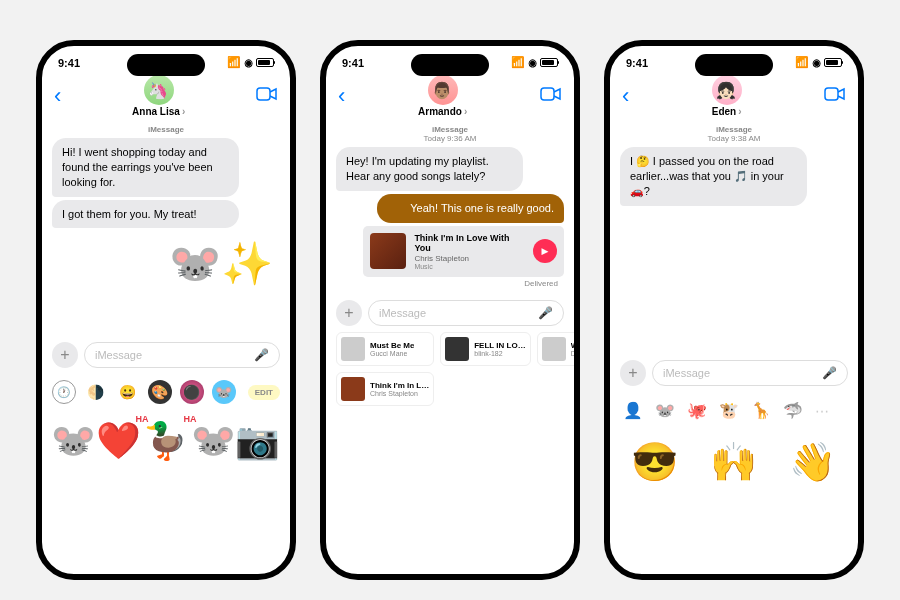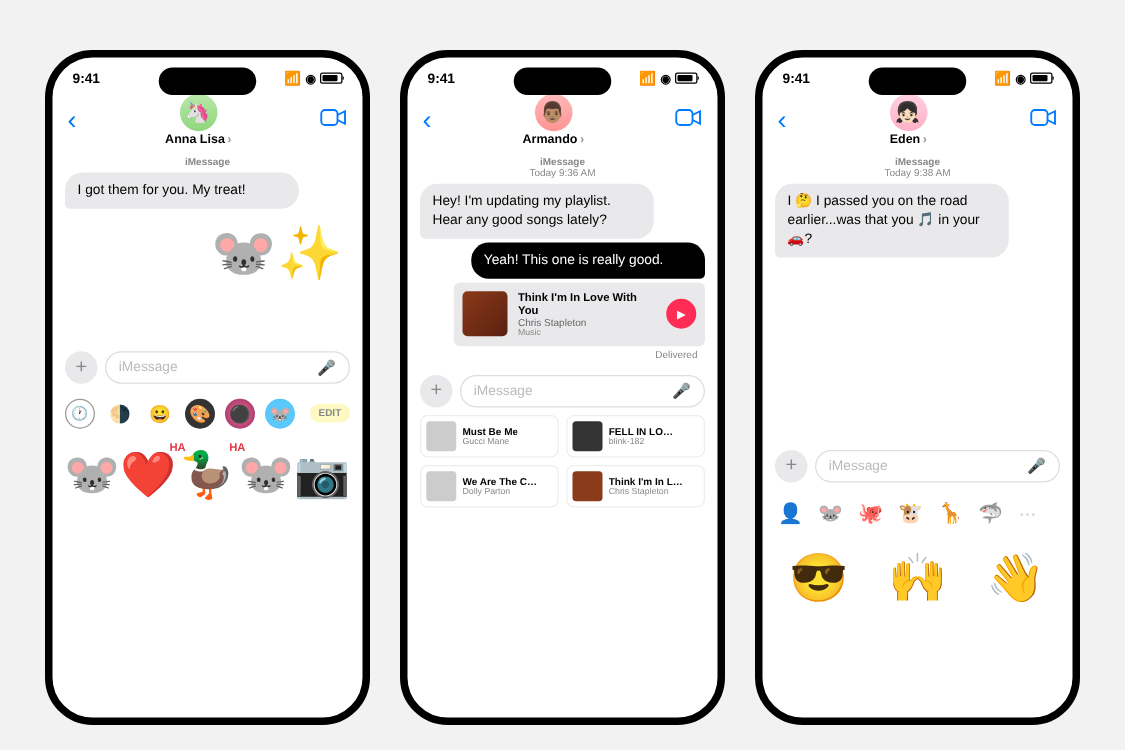--- a/index.html
+++ b/index.html
@@ -20,21 +20,21 @@
 .avatar-pink { background: linear-gradient(#ffb8b8, #ff9494); }
 .avatar-lightpink { background: linear-gradient(#ffd0e0, #ffb0c8); }
 .contact-name { font-size: 10px; font-weight: 600; display: flex; align-items: center; gap: 2px; }
 .contact-name::after { content: '›'; color: #999; font-size: 10px; }
 .video-btn { color: #007aff; }
 .timestamp-row { text-align: center; font-size: 8px; color: #888; padding: 6px 0 4px; }
 .timestamp-row .label { font-weight: 600; }
 .msg-area { padding: 0 10px; }
 .bubble { max-width: 82%; padding: 7px 10px; border-radius: 14px; font-size: 11px; line-height: 1.35; margin-bottom: 3px; }
 .bubble-in { background: #e9e9eb; color: #000; border-bottom-left-radius: 4px; }
-.bubble-out { background: #000000; color: #fff; margin-left: auto; border-bottom-right-radius: 4px; }
+.bubble-out { background: #a16207; color: #fff; margin-left: auto; border-bottom-right-radius: 4px; text-align: right; }
 .sticker-row { display: flex; justify-content: flex-end; padding: 8px 6px; }
 .sticker-big { font-size: 42px; }
 .music-card { background: #e9e9eb; border-radius: 5px; padding: 7px; display: flex; align-items: center; gap: 8px; margin-left: auto; max-width: 88%; margin-bottom: 2px; }
 .music-art { width: 36px; height: 36px; background: linear-gradient(135deg, #8b3a1a, #5a2010); border-radius: 4px; }
 .music-info { flex: 1; }
 .music-title { font-size: 9px; font-weight: 600; line-height: 1.2; }
 .music-artist { font-size: 8px; color: #666; }
 .music-source { font-size: 7px; color: #888; }
 .play-btn { width: 24px; height: 24px; background: #ff2d55; border-radius: 50%; display: flex; align-items: center; justify-content: center; color: #fff; font-size: 9px; }
 .delivered { text-align: right; font-size: 8px; color: #888; padding-right: 6px; margin-bottom: 6px; }
@@ -46,21 +46,21 @@
 .tray-icon { width: 24px; height: 24px; border-radius: 50%; display: flex; align-items: center; justify-content: center; font-size: 14px; }
 .tray-clock { border: 1.5px solid #999; color: #999; font-size: 11px; }
 .tray-dark { background: #333; }
 .tray-purple { background: radial-gradient(#ff6b9d, #8b2c5a); }
 .tray-blue { background: #5ac8fa; }
 .edit-pill { font-size: 8px; color: #888; background: #fef9c3; padding: 3px 7px; border-radius: 9px; margin-left: auto; font-weight: 600; }
 .sticker-grid { display: flex; justify-content: space-around; padding: 10px 8px; }
 .sticker-item { font-size: 36px; text-align: center; }
 .ha-text { color: #e63946; font-weight: 700; font-size: 9px; position: absolute; }
 .section-title { font-size: 9px; font-weight: 600; color: #888; padding: 8px 12px 4px; letter-spacing: 0.3px; }
-.played-grid { display: grid; grid-template-columns: 1fr 1fr; gap: 6px; padding: 0 10px; }
+.played-grid { display: grid; grid-template-columns: 1fr 1fr 1fr; gap: 6px; padding: 0 10px; }
 .played-item { display: flex; align-items: center; gap: 5px; background: #fff; border: 1px solid #eee; border-radius: 6px; padding: 4px; }
 .played-art { width: 24px; height: 24px; background: #ccc; border-radius: 3px; flex-shrink: 0; }
 .played-art.dark { background: #333; }
 .played-art.red { background: #8b3a1a; }
 .played-info { overflow: hidden; }
 .played-title { font-size: 8px; font-weight: 600; white-space: nowrap; overflow: hidden; text-overflow: ellipsis; }
 .played-artist { font-size: 7px; color: #888; white-space: nowrap; overflow: hidden; text-overflow: ellipsis; }
 .memoji-tray { display: flex; align-items: center; gap: 6px; padding: 6px 10px; overflow: hidden; }
 .memoji-small { width: 26px; height: 26px; border-radius: 6px; display: flex; align-items: center; justify-content: center; font-size: 16px; }
 .memoji-big-row { display: flex; justify-content: space-around; padding: 10px 6px; }
@@ -91,20 +91,21 @@
     </div>
     <span class="video-btn"><svg width="22" height="16" viewBox="0 0 22 16" fill="none" stroke="#007aff" stroke-width="1.5">
           <rect x="1" y="2" width="13" height="12" rx="3"></rect>
           <path d="M14 6 L20 3 V13 L14 10"></path>
         </svg></span>
   </div>
   <div class="timestamp-row">
     <div class="label">iMessage</div>
   </div>
   <div class="msg-area">
+    <div class="bubble bubble-in">Hi! I went shopping today and found the earrings you've been looking for.</div>
     <div class="bubble bubble-in">I got them for you. My treat!</div>
     <div class="sticker-row">
       <span class="sticker-big">🐭✨</span>
     </div>
   </div>
   <div style="height:40px"></div>
   <div class="input-bar">
     <div class="plus-btn">+</div>
     <div class="input-field">
       <span>iMessage</span>

